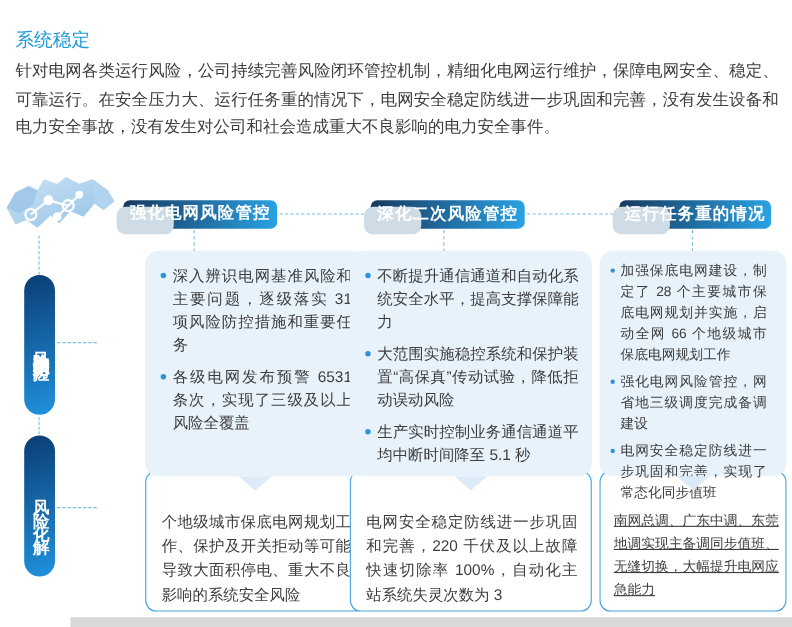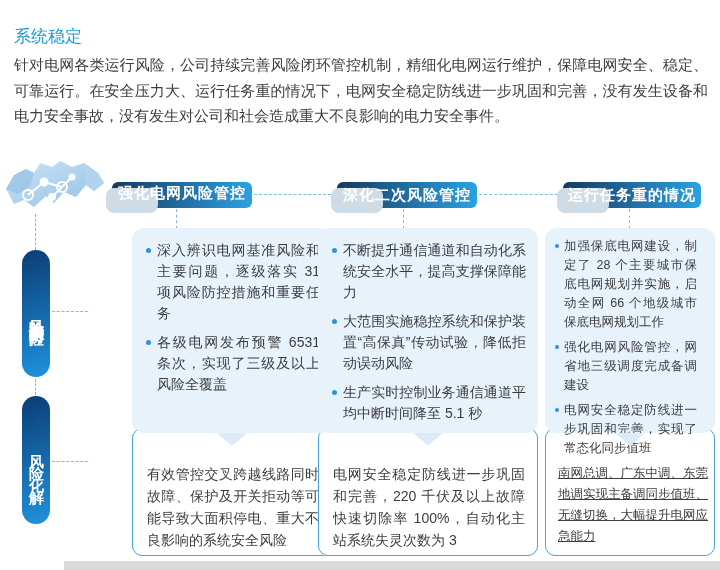--- a/index.html
+++ b/index.html
@@ -123,21 +123,21 @@
   <div class="vpill" id="vpill-resolve">风险化解</div>
 
   <div class="col" id="col-1">
     <div class="panel">
       <ul>
           <li>深入辨识电网基准风险和主要问题，逐级落实 31 项风险防控措施和重要任务</li>
           <li>各级电网发布预警 6531 条次，实现了三级及以上风险全覆盖</li>
         </ul>
     </div>
     <div class="result">
-      <p>有效管控交叉跨越线路同时故障、保护及开关拒动等可能导致大面积停电、重大不良影响的系统安全风险</p>
+      <p>个地级城市保底电网规划工作、保护及开关拒动等可能导致大面积停电、重大不良影响的系统安全风险</p>
     </div>
   </div>
 
   <div class="col" id="col-2">
     <div class="panel">
       <ul>
           <li>不断提升通信通道和自动化系统安全水平，提高支撑保障能力</li>
           <li>大范围实施稳控系统和保护装置“高保真”传动试验，降低拒动误动风险</li>
           <li>生产实时控制业务通信通道平均中断时间降至 5.1 秒</li>
         </ul>

